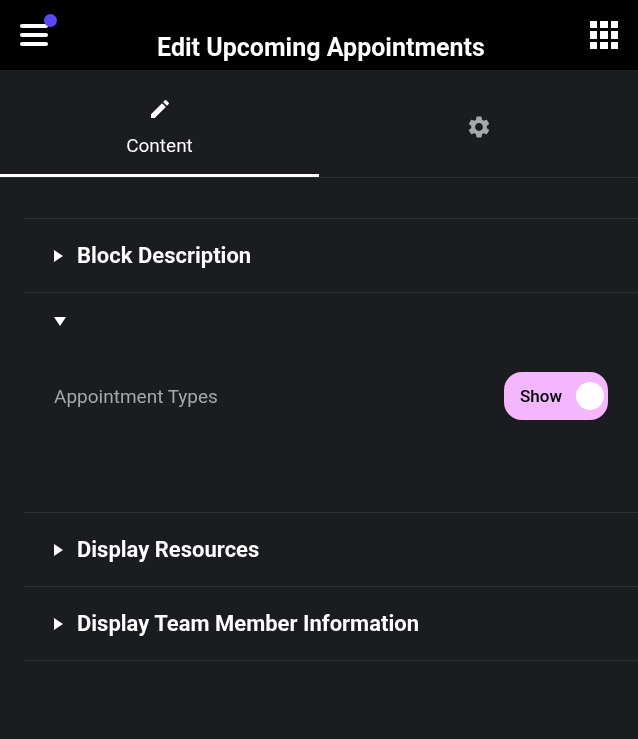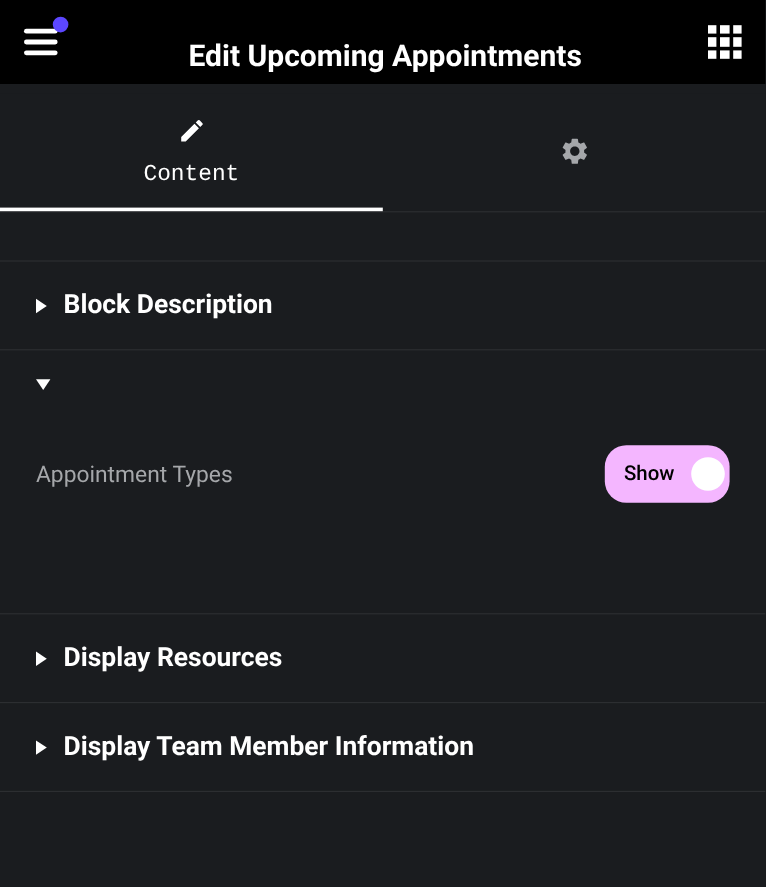--- a/index.html
+++ b/index.html
@@ -90,21 +90,20 @@
       flex: 1;
       display: flex;
       flex-direction: column;
       align-items: center;
       justify-content: center;
       padding: 18px 0 20px 0;
       cursor: pointer;
       gap: 12px;
       color: #a5a7aa;
       position: relative;
-      font-family: Liberation Mono, monospace;
     }
 
     .tab.active {
       color: #ffffff;
     }
 
     .tab.active::after {
       content: '';
       position: absolute;
       bottom: 0;
@@ -122,20 +121,21 @@
       justify-content: center;
     }
 
     .tab-label {
       font-size: 19px;
       font-weight: 400;
     }
 
     .sections {
       padding-top: 40px;
+      padding-left: 24px;
     }
 
     .section {
       border-bottom: 1px solid #2c2e31;
     }
 
     .section:first-child {
       border-top: 1px solid #2c2e31;
     }
 

